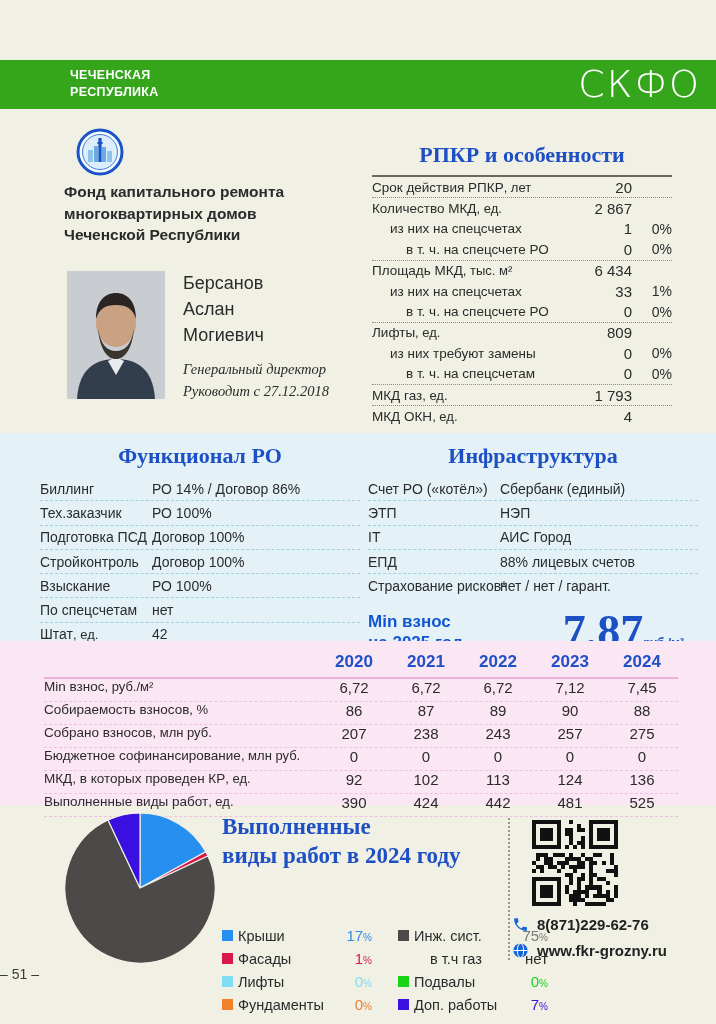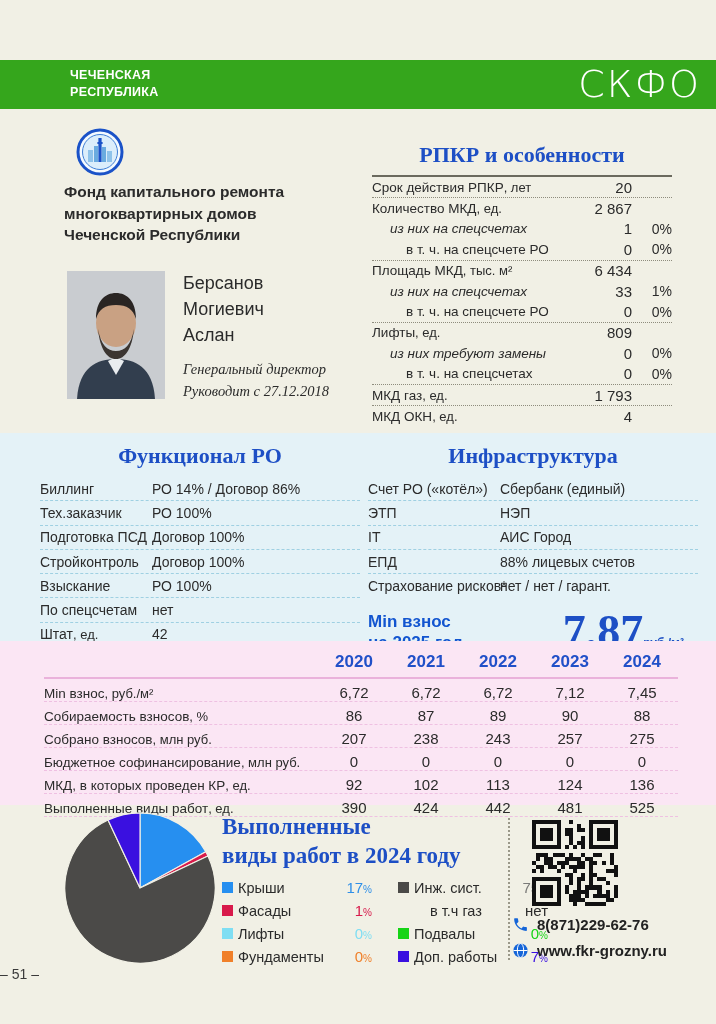--- a/index.html
+++ b/index.html
@@ -22,21 +22,21 @@
   
   h2.sec{margin:0;font-family:"Liberation Serif",serif;font-weight:bold;color:var(--blue,#1d4fc5);
     font-size:22px;text-align:center;}
   
   .rpkr{position:absolute;left:372px;top:142px;width:300px;}
   .rpkr h2.sec{margin-bottom:7px;}
   #rpkr-table{border-top:2px solid #6b6a5e;}
   .rpkr-row{display:flex;align-items:center;height:20.4px;font-size:13.5px;}
   .rpkr-row.sep{border-bottom:1px dotted #8e8c7d;}
   .rpkr-row .r-label{flex:1;white-space:nowrap;}
-  .rpkr-row.ind1 .r-label{padding-left:18px;font-style:italic;}
+  .rpkr-row.ind1 .r-label{padding-left:18px;}
   .rpkr-row.ind2 .r-label{padding-left:34px;}
   .r-unit{font-size:13px;}
   .r-val{width:60px;text-align:right;font-size:15px;}
   .r-pct{width:40px;text-align:right;font-size:14px;}
   
   .blue-band{position:absolute;top:433px;left:0;width:716px;height:208px;background:var(--lightblue,#e4f2f7);}
   .func-col{position:absolute;left:40px;top:10px;width:320px;}
   .infra-col{position:absolute;left:368px;top:10px;width:330px;}
   .kv-row{display:flex;align-items:center;height:23.3px;font-size:14px;border-bottom:1px dashed #9fd0e2;}
   .kv-row.nosep{border-bottom:none;}
@@ -49,28 +49,28 @@
   .min-fee-value{margin-left:auto;margin-right:14px;color:var(--blue,#1d4fc5);
     font-family:"Liberation Serif",serif;font-weight:bold;font-size:46px;line-height:1;}
   .min-fee-unit{font-size:12px;font-family:"Liberation Sans",sans-serif;font-weight:bold;}
   
   .pink-band{position:absolute;top:641px;left:0;width:716px;height:164px;background:var(--pink,#fbe6f4);}
   .years{margin:6px 38px 0 44px;}
   .y-head{display:flex;align-items:center;height:30px;border-bottom:2px solid #eab2db;}
   .y-head .y-label{flex:1;}
   .y-col{width:72px;text-align:center;}
   .y-head .y-col{color:#2050c8;font-weight:bold;font-size:17px;}
-  .y-row{display:flex;align-items:flex-end;height:22px;border-bottom:1.5px dashed #efc0e2;font-size:13.5px;}
+  .y-row{display:flex;align-items:flex-start;height:22px;border-bottom:1.5px dashed #efc0e2;font-size:13.5px;}
   .y-row .y-label{flex:1;white-space:nowrap;}
   .y-row .y-col{font-size:15px;}
   
   .pie{position:absolute;left:62px;top:810px;width:156px;height:156px;}
   .works-title{position:absolute;left:222px;top:812px;font-family:"Liberation Serif",serif;
     font-weight:bold;color:var(--blue,#1d4fc5);font-size:23px;line-height:29px;}
-  .legend{position:absolute;left:222px;top:876px;display:flex;gap:26px;}
+  .legend{position:absolute;left:222px;top:924px;display:flex;gap:26px;}
   .leg-col{display:flex;flex-direction:column;}
   .leg-item{display:flex;align-items:center;height:23px;width:150px;font-size:14.5px;}
   .leg-swatch{width:11px;height:11px;margin-right:5px;flex:0 0 11px;}
   .leg-swatch.empty{background:transparent !important;}
   .leg-label{flex:1;white-space:nowrap;}
   .leg-val{font-size:15px;white-space:nowrap;}
   .leg-val .pct-sign{font-size:10px;}
   .v-divider{position:absolute;left:508px;top:818px;height:142px;border-left:2px dotted #9a9889;}
   .qr{position:absolute;left:528px;top:816px;width:94px;height:94px;}
   .contact-row{position:absolute;left:512px;display:flex;align-items:center;gap:8px;
@@ -118,22 +118,22 @@
       <path d="M10,128 C12,96 30,88 49,88 C68,88 86,96 88,128 Z" fill="#323e4e"></path>
       <path d="M41,90 L49,104 L57,90 L53,88 L45,88 Z" fill="#e9ecef"></path>
       <ellipse cx="49" cy="52" rx="20" ry="24" fill="#c9a183"></ellipse>
       <path d="M29,48 C29,30 38,22 49,22 C60,22 69,30 69,48 C66,38 60,34 49,34 C38,34 32,38 29,48 Z" fill="#2a2523"></path>
       <path d="M31,58 C33,78 40,88 49,88 C58,88 65,78 67,58 C64,74 58,80 49,80 C40,80 34,74 31,58 Z" fill="#3b3531"></path>
     </svg>
   </div>
   <div class="director-info">
     <div class="dir-name">
       <div>Берсанов</div>
+      <div>Аслан</div>
       <div>Могиевич</div>
-      <div>Аслан</div>
     </div>
     <div class="dir-title">Генеральный директор</div>
     <div class="dir-since">Руководит с 27.12.2018</div>
   </div>
 
   <div class="rpkr">
     <h2 class="sec">РПКР и особенности</h2>
     <div id="rpkr-table">
         <div class="rpkr-row ind0 sep">
           <span class="r-label">Срок действия РПКР<span class="r-unit">, лет</span></span>
@@ -174,21 +174,21 @@
           <span class="r-label">Лифты<span class="r-unit">, ед.</span></span>
           <span class="r-val">809</span>
           <span class="r-pct"></span>
         </div>
         <div class="rpkr-row ind1">
           <span class="r-label">из них требуют замены</span>
           <span class="r-val">0</span>
           <span class="r-pct">0%</span>
         </div>
         <div class="rpkr-row ind2 sep">
-          <span class="r-label">в т. ч. на спецсчетах</span>
+          <span class="r-label">в т. ч. на спецсчетам</span>
           <span class="r-val">0</span>
           <span class="r-pct">0%</span>
         </div>
         <div class="rpkr-row ind0 sep">
           <span class="r-label">МКД газ<span class="r-unit">, ед.</span></span>
           <span class="r-val">1 793</span>
           <span class="r-pct"></span>
         </div>
         <div class="rpkr-row ind0">
           <span class="r-label">МКД ОКН<span class="r-unit">, ед.</span></span>

